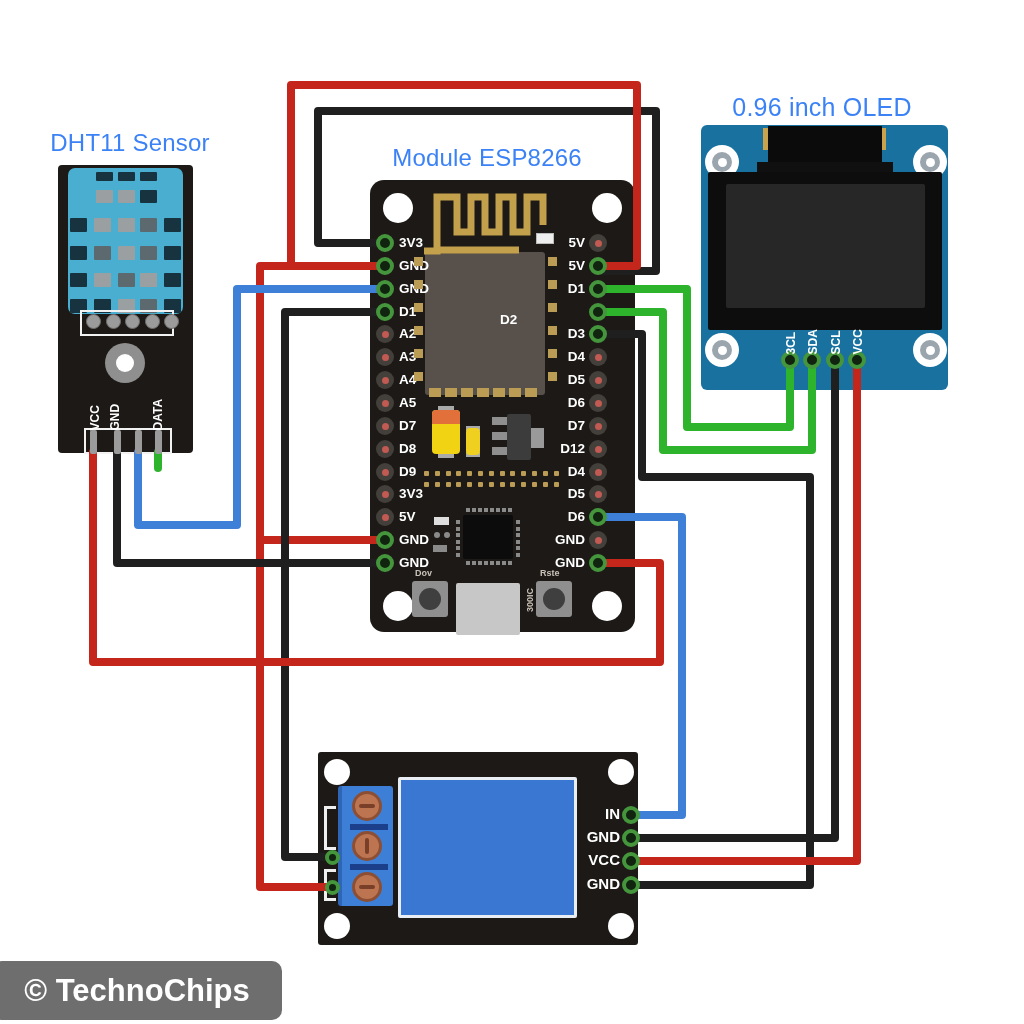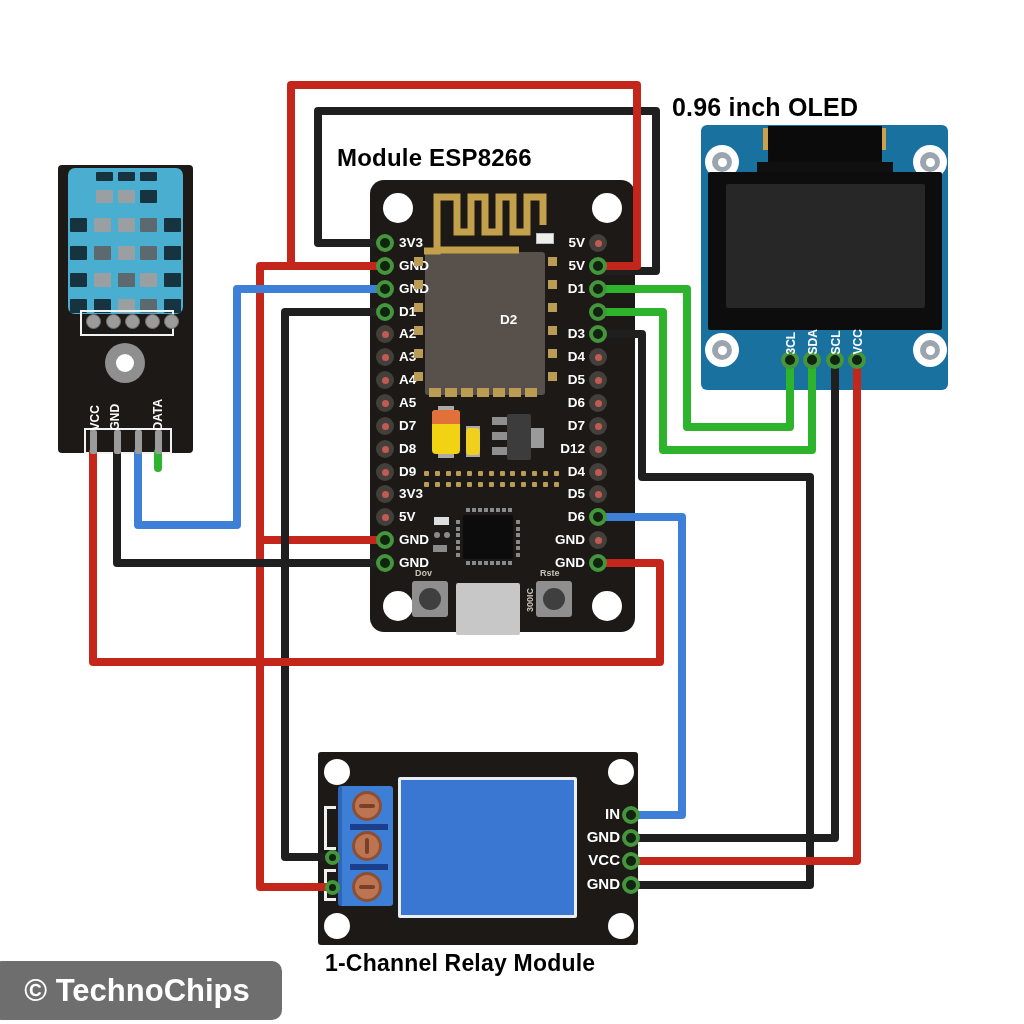--- a/index.html
+++ b/index.html
@@ -1,18 +1,18 @@
 <!DOCTYPE html>
 <html><head>
 <meta charset="utf-8">
 <style>
   html,body{margin:0;padding:0;background:#fff;}
   #canvas{position:relative;width:1024px;height:1024px;background:#ffffff;overflow:hidden;
           font-family:"Liberation Sans",sans-serif;}
-  .title{position:absolute;color:#000000;font-weight:700;text-align:left;letter-spacing:0.2px;}
+  .title{position:absolute;color:#3b82f6;font-weight:400;text-align:center;letter-spacing:0.2px;}
   
   .board{position:absolute;background:#1c1916;border-radius:6px;z-index:1;}
   .hole{position:absolute;background:#fff;border-radius:50%;z-index:2;}
   
   #decor-svg,#wire-svg{position:absolute;left:0;top:0;z-index:5;pointer-events:none;}
   #decor-svg{z-index:3;}
   #pins-layer{position:absolute;left:0;top:0;width:1024px;height:1024px;z-index:6;}
   .pin-green{position:absolute;width:10px;height:10px;border-radius:50%;
              background:#10240f;border:4px solid #44953c;box-sizing:content-box;}
   .pin-dead{position:absolute;width:18px;height:18px;border-radius:50%;background:#433f3a;}
@@ -45,23 +45,23 @@
   .slot{position:absolute;left:4px;top:10px;width:16px;height:4px;background:#7a3f28;border-radius:2px;}
   .watermark{position:absolute;left:-8px;top:961px;width:290px;height:59px;background:#6e6e6e;
              border-radius:10px;z-index:9;display:flex;align-items:center;justify-content:center;
              color:#fff;font-weight:700;font-size:31px;}
 </style>
 </head>
 <body>
 
 <div id="canvas">
 
+  <div class="title" style="left:20px;top:129px;width:220px;font-size:24px;">DHT11 Sensor</div>
   <div class="title" style="left:337px;top:144px;width:300px;font-size:24px;">Module ESP8266</div>
   <div class="title" style="left:672px;top:93px;width:300px;font-size:25px;">0.96 inch OLED</div>
-  <div class="title" style="left:325px;top:950px;width:310px;font-size:23px;">1-Channel Relay Module</div>
 
   <div class="board" style="left:58px;top:165px;width:135px;height:288px;border-radius:4px;"></div>
   <div class="dht-sensor" id="dht-grid">
       <div style="position:absolute;left:28px;top:4px;width:17px;height:9px;background:#16333f;border-radius:1px;"></div>
       <div style="position:absolute;left:50px;top:4px;width:17px;height:9px;background:#16333f;border-radius:1px;"></div>
       <div style="position:absolute;left:72px;top:4px;width:17px;height:9px;background:#16333f;border-radius:1px;"></div>
       <div style="position:absolute;left:28px;top:22px;width:17px;height:13px;background:#9aa0a2;border-radius:1px;"></div>
       <div style="position:absolute;left:50px;top:22px;width:17px;height:13px;background:#9aa0a2;border-radius:1px;"></div>
       <div style="position:absolute;left:72px;top:22px;width:17px;height:13px;background:#16333f;border-radius:1px;"></div>
       <div style="position:absolute;left:2px;top:50px;width:17px;height:14px;background:#16333f;border-radius:1px;"></div>

